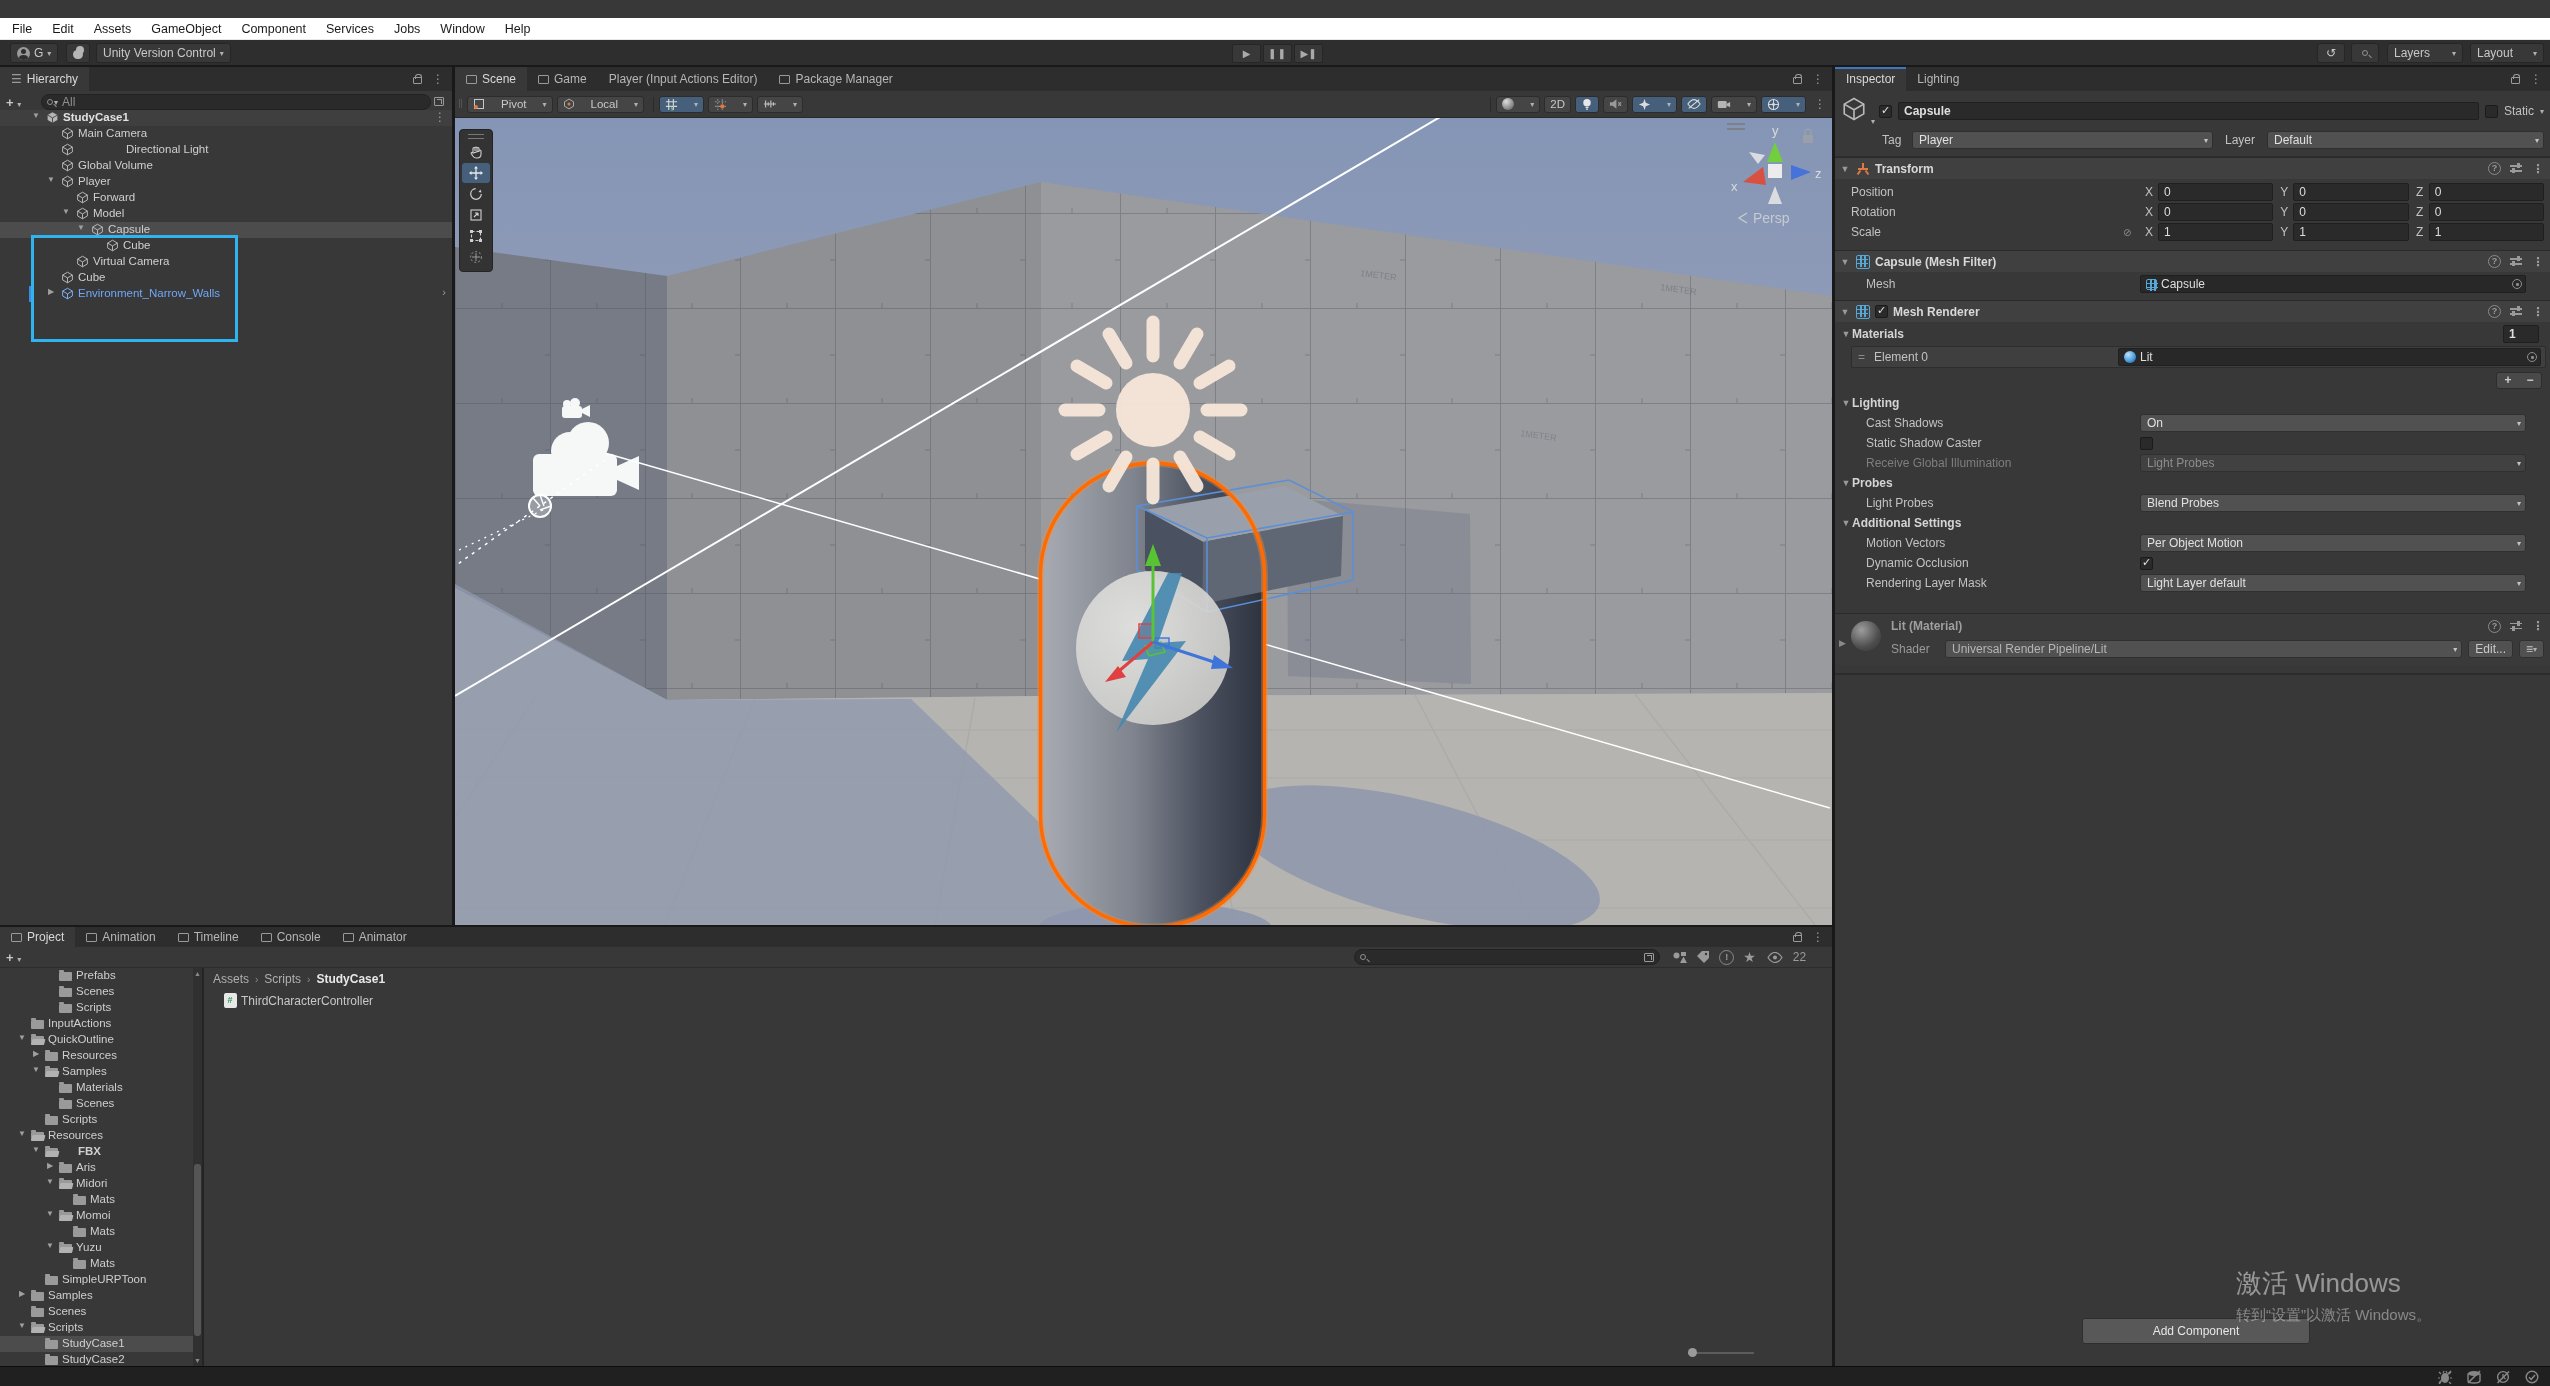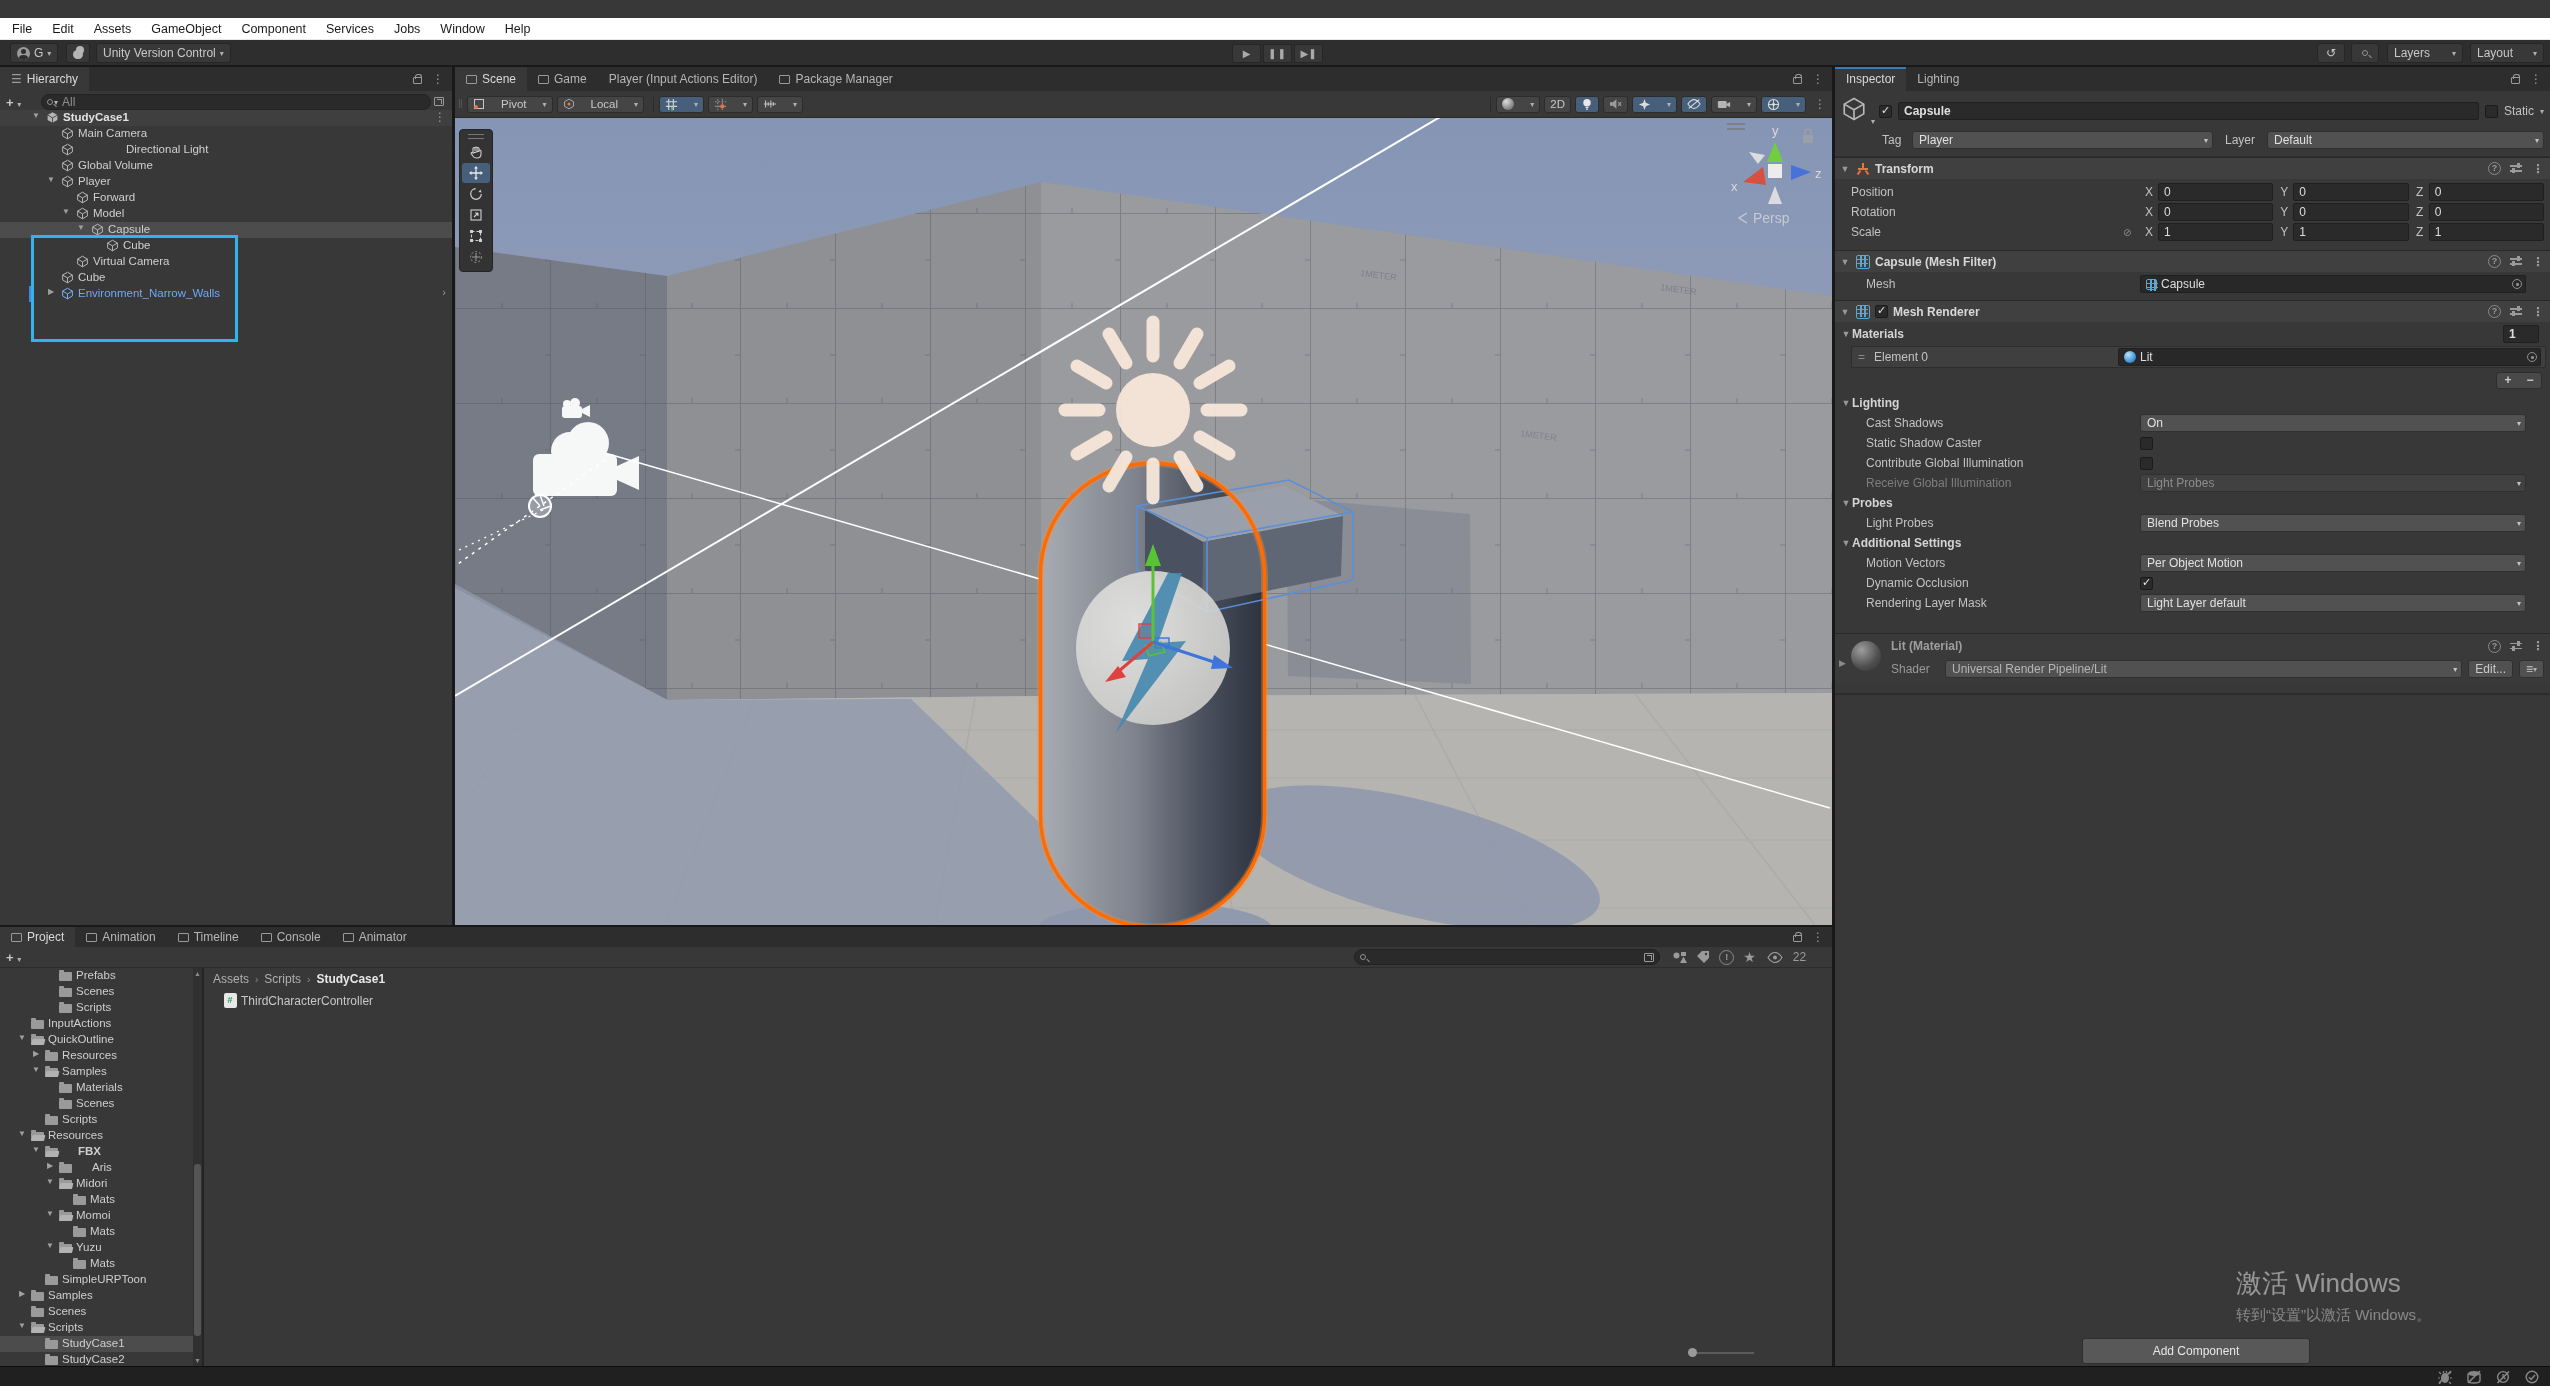--- a/index.html
+++ b/index.html
@@ -782,24 +782,20 @@
           <div class="popup pval">
               <span>On</span>
               <span class="pcar">▾</span>
             </div>
           </div>
         <div class="prow">
             <span class="plabel">Static Shadow Caster</span>
           <span class="chk"></span>
           </div>
         <div class="prow">
-            <span class="plabel">Contribute Global Illumination</span>
-          <span class="chk"></span>
-          </div>
-        <div class="prow">
             <span class="plabel dim">Receive Global Illumination</span>
           <div class="popup dis pval">
               <span>Light Probes</span>
               <span class="pcar">▾</span>
             </div>
           </div>
 
         <div class="subh">
             <span class="fold">▼</span>
             <span>Probes</span>
@@ -967,21 +963,21 @@
           <span class="tlab" style="left: 48px;">Resources</span>
         </div>
         <div class="prrow">
           <span class="tarrow" style="left: 30px;">▼</span>
           <span class="fldr open" style="position: absolute; left: 45px; top: 2px;"></span>
           <span class="tlab" style="left: 78px; font-weight: bold;">FBX</span>
         </div>
         <div class="prrow">
           <span class="tarrow" style="left: 44px;">▶</span>
           <span class="fldr" style="position: absolute; left: 59px; top: 2px;"></span>
-          <span class="tlab" style="left: 92px;">Aris</span>
+          <span class="tlab" style="left: 76px;">Aris</span>
         </div>
         <div class="prrow">
           <span class="tarrow" style="left: 44px;">▼</span>
           <span class="fldr open" style="position: absolute; left: 59px; top: 2px;"></span>
           <span class="tlab" style="left: 76px;">Midori</span>
         </div>
         <div class="prrow">
           <span class="fldr" style="position: absolute; left: 73px; top: 2px;"></span>
           <span class="tlab" style="left: 90px;">Mats</span>
         </div>

